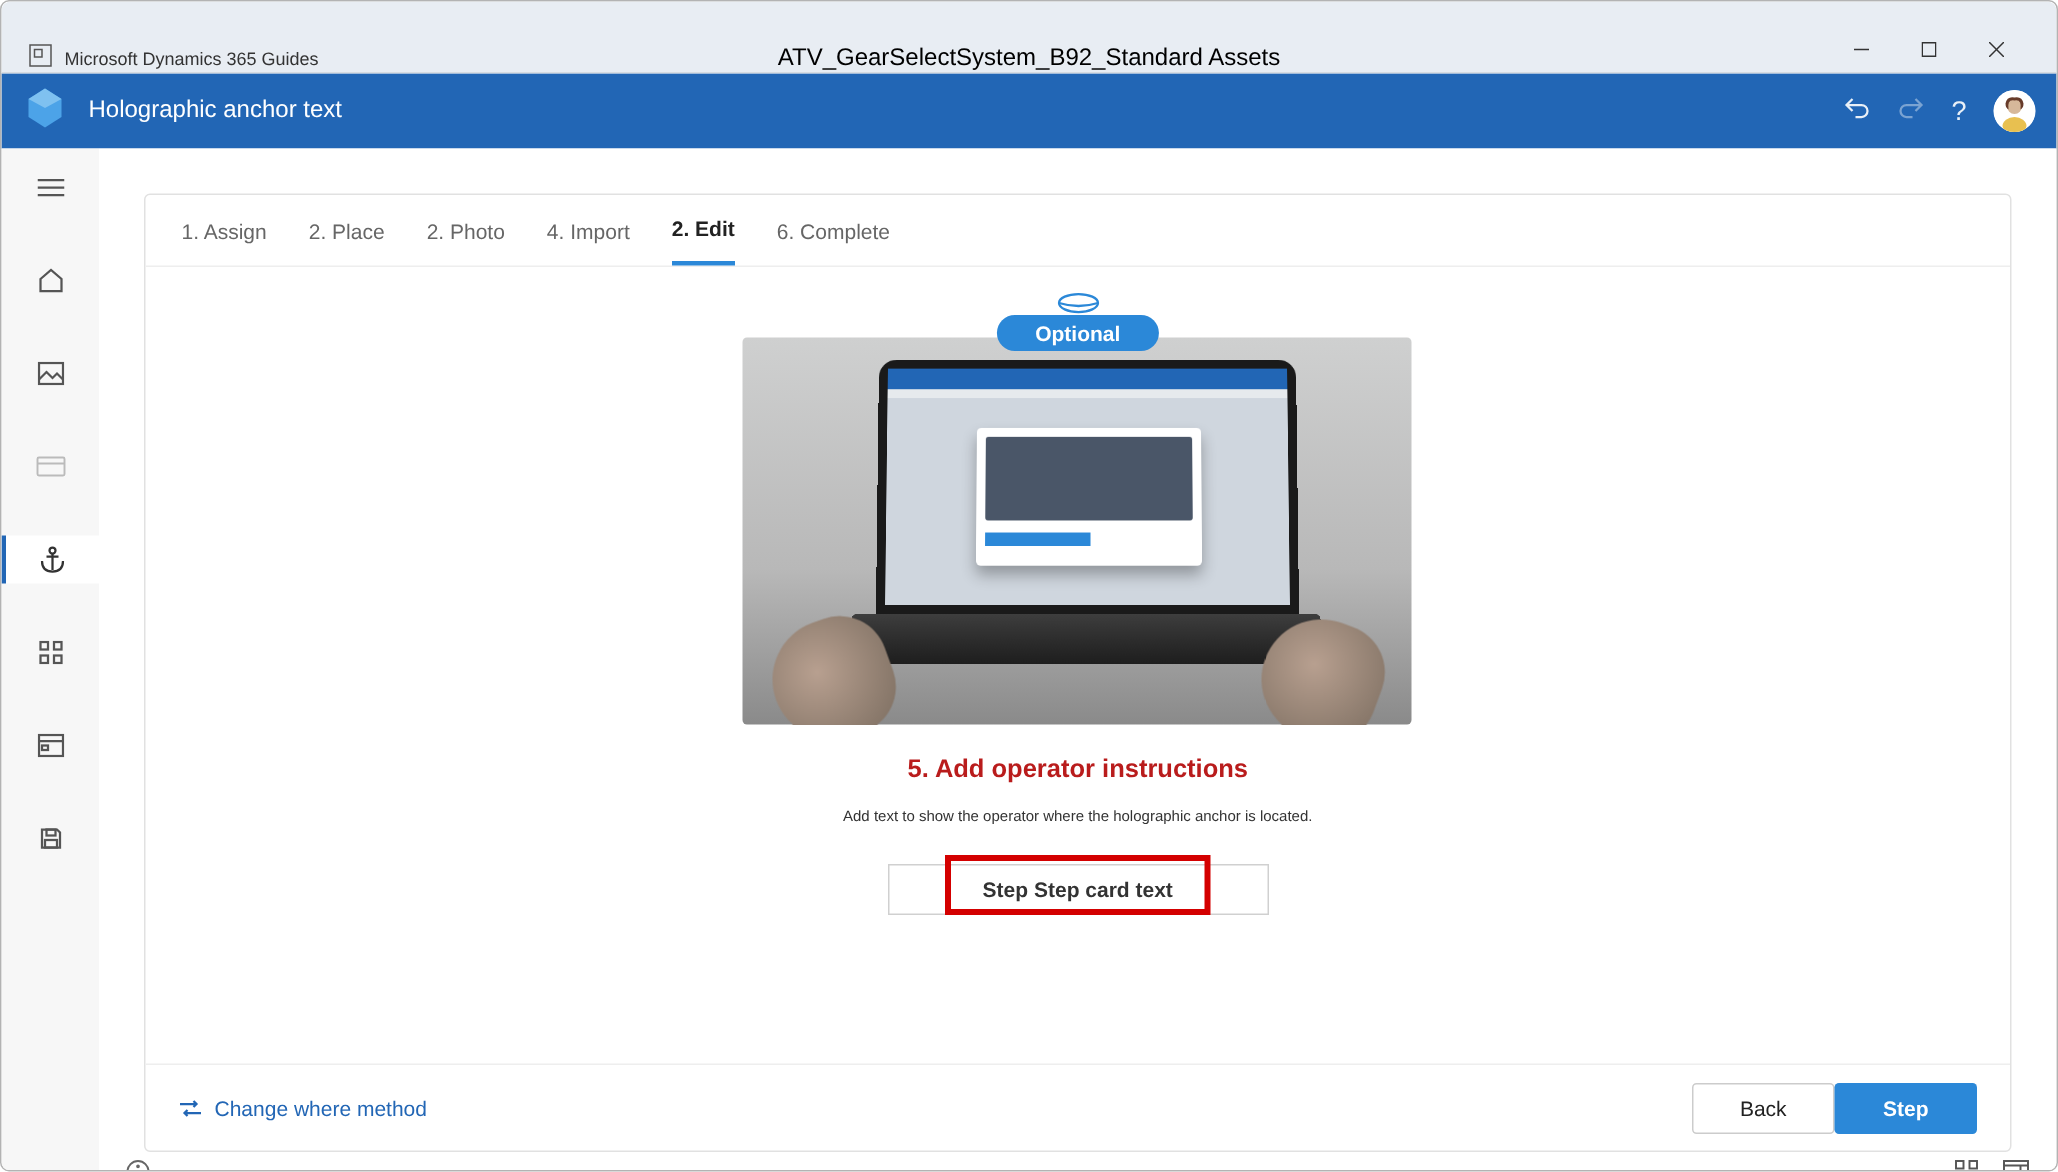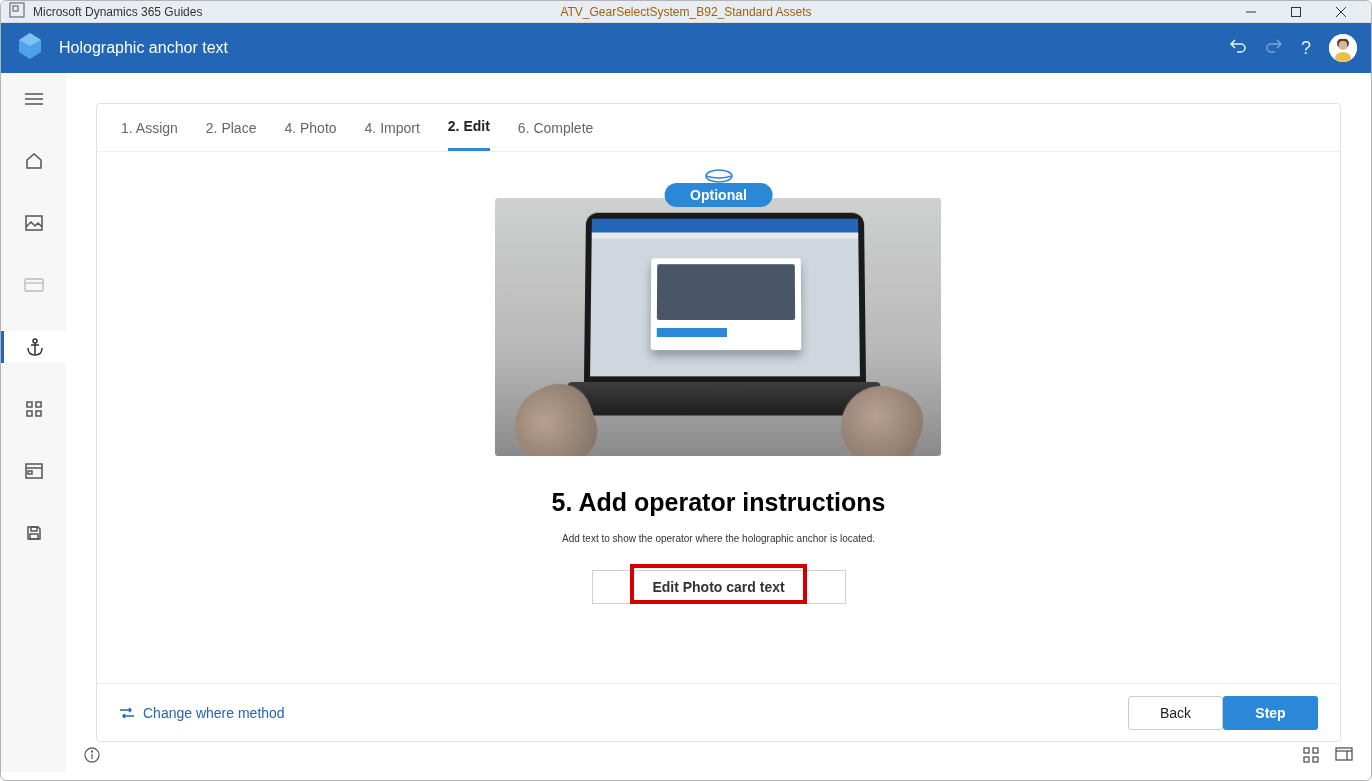--- a/index.html
+++ b/index.html
@@ -6,42 +6,42 @@
   body {
     font-family: "Segoe UI", -apple-system, BlinkMacSystemFont, sans-serif;
     background: #fff;
     width: 1372px;
     height: 781px;
     overflow: hidden;
     border: 1px solid #b3b3b3;
     border-radius: 6px;
   }
   .titlebar {
-    height: 22px;
+    height: 48px;
     background: #e8edf3;
     display: flex;
-    align-items: center;
-    padding: 0 8px;
+    align-items: flex-end;
+    padding: 0 18px;
     position: relative;
     border-bottom: 1px solid #d6dbe0;
     border-radius: 6px 6px 0 0;
   }
   .titlebar-left {
     display: flex;
     align-items: center;
     gap: 8px;
     font-size: 12px;
     color: #333;
   }
   .titlebar-center {
     position: absolute;
     left: 50%;
     transform: translateX(-50%);
-    font-size: 12px;
-    color: #a16207;
+    font-size: 16px;
+    color: #000000;
   }
   .titlebar-controls {
     margin-left: auto;
     display: flex;
     align-items: center;
   }
   .titlebar-btn {
     width: 45px;
     height: 30px;
     display: flex;
@@ -252,24 +252,24 @@
     position: absolute;
     width: 80px;
     height: 80px;
     background: radial-gradient(circle at 40% 40%, #b8a090, #7a6c5f);
     border-radius: 50% 40% 40% 50%;
     bottom: -10px;
   }
   .hand.left { left: 20px; transform: rotate(-20deg); }
   .hand.right { right: 20px; transform: rotate(20deg); }
   .step-title {
-    font-size: 25px;
+    font-size: 17px;
     font-weight: 600;
-    color: #000000;
-    margin-top: 32px;
+    color: #b91c1c;
+    margin-top: 20px;
   }
   .step-desc {
     font-size: 10px;
     color: #333;
     margin-top: 16px;
   }
   .edit-btn {
     margin-top: 26px;
     width: 254px;
     height: 34px;
@@ -466,21 +466,21 @@
           <rect x="4" y="9" width="8" height="5"></rect>
         </svg>
     </div>
   </div>
 
   <div class="content-area">
     <div class="card">
       <div class="stepper">
         <div class="step">1. Assign</div>
         <div class="step">2. Place</div>
-        <div class="step">4. Photo</div>
+        <div class="step">2. Photo</div>
         <div class="step">4. Import</div>
         <div class="step active">2. Edit</div>
         <div class="step">6. Complete</div>
       </div>
 
       <div class="main-content">
         <span class="hololens-icon">
           <svg width="30" height="16" fill="none" stroke="#2b88d8" stroke-width="1.5">
               <ellipse cx="15" cy="8" rx="13" ry="6"></ellipse>
               <path d="M2 8 Q15 12 28 8"></path>
@@ -501,21 +501,21 @@
                 </div>
               </div>
               <div class="laptop-kb"></div>
             </div>
             <div class="hand left"></div>
             <div class="hand right"></div>
           </div>
         </div>
         <div class="step-title">5. Add operator instructions</div>
         <div class="step-desc">Add text to show the operator where the holographic anchor is located.</div>
-        <button class="edit-btn">Edit Photo card text</button>
+        <button class="edit-btn">Step Step card text</button>
         <div style="position:relative;width:254px;">
           <div class="edit-highlight" style="top:-40px;"></div>
         </div>
       </div>
 
       <div class="card-footer">
         <div class="change-anchor">
           <svg width="16" height="12" fill="none" stroke="#2266b5" stroke-width="1.5">
               <path d="M1 3 H12 M10 1 L12 3 L10 5"></path>
               <path d="M15 9 H4 M6 7 L4 9 L6 11"></path>

